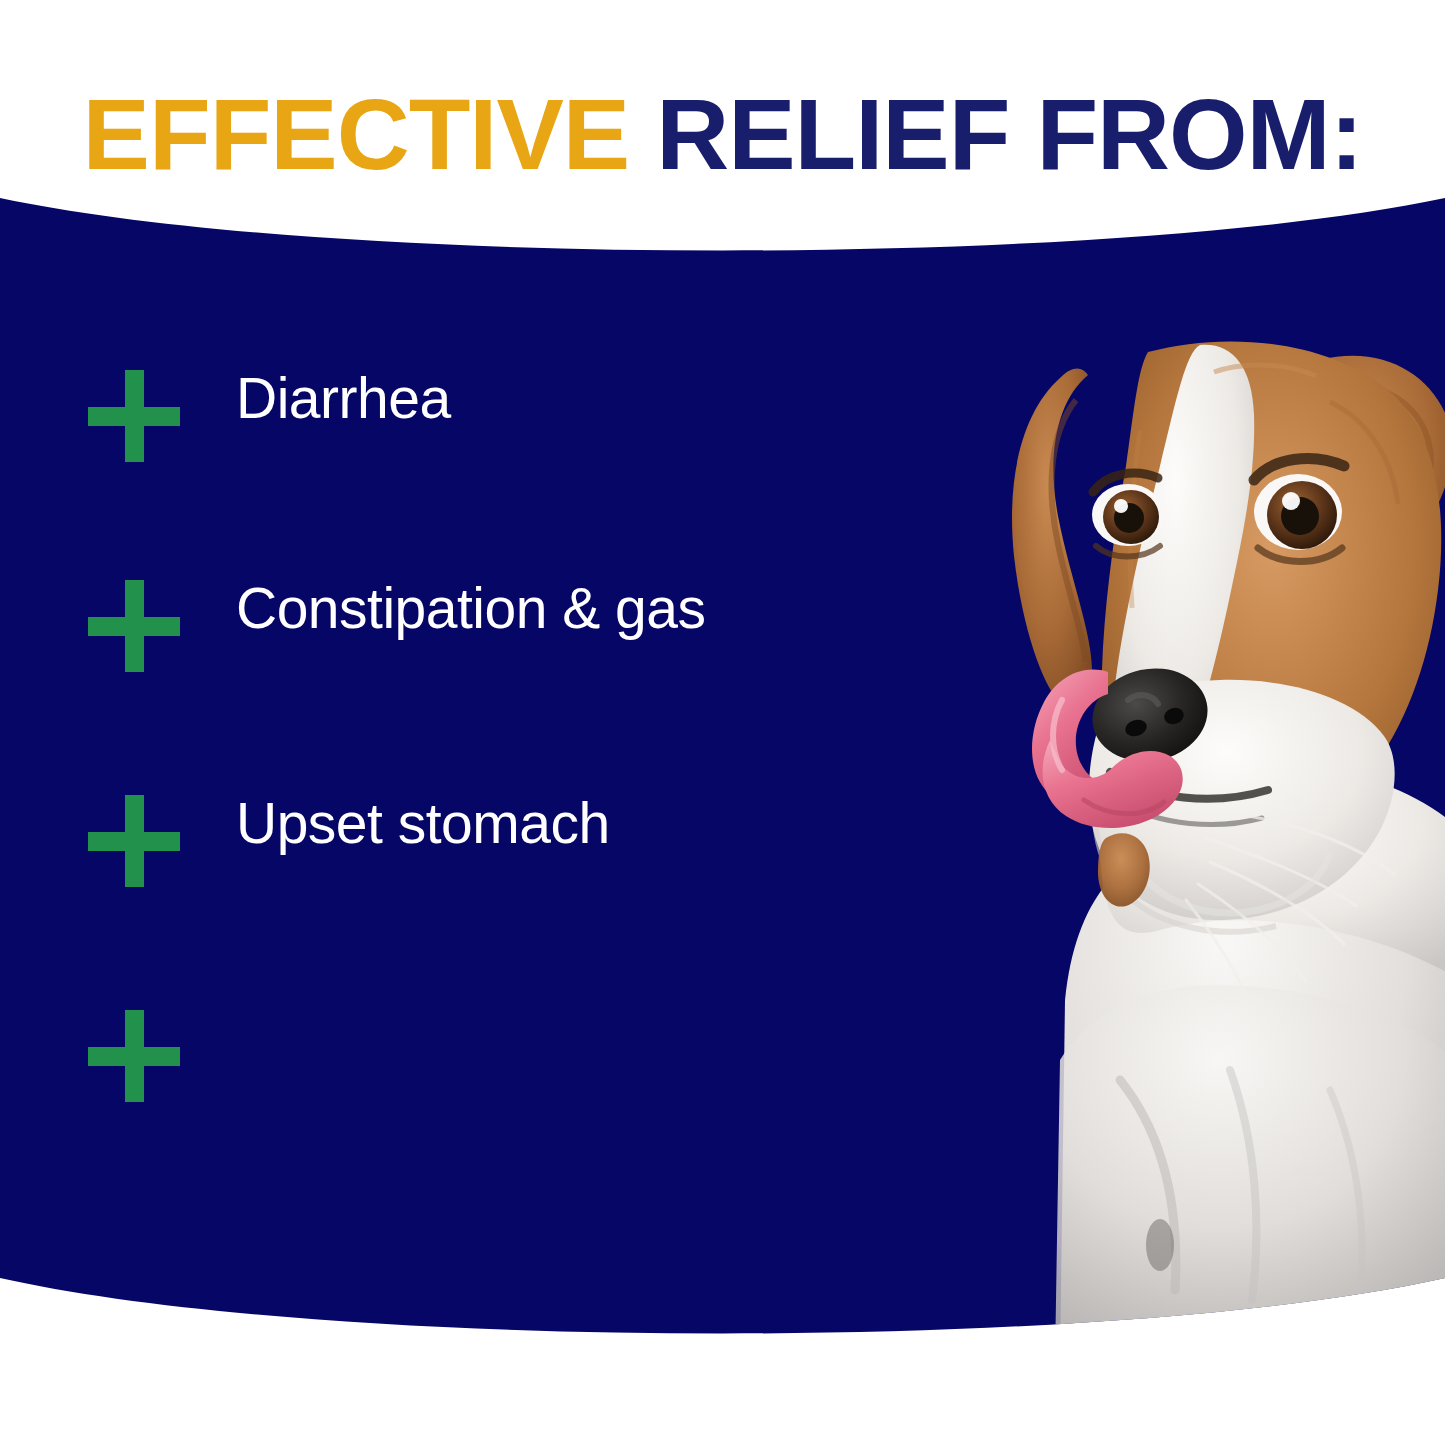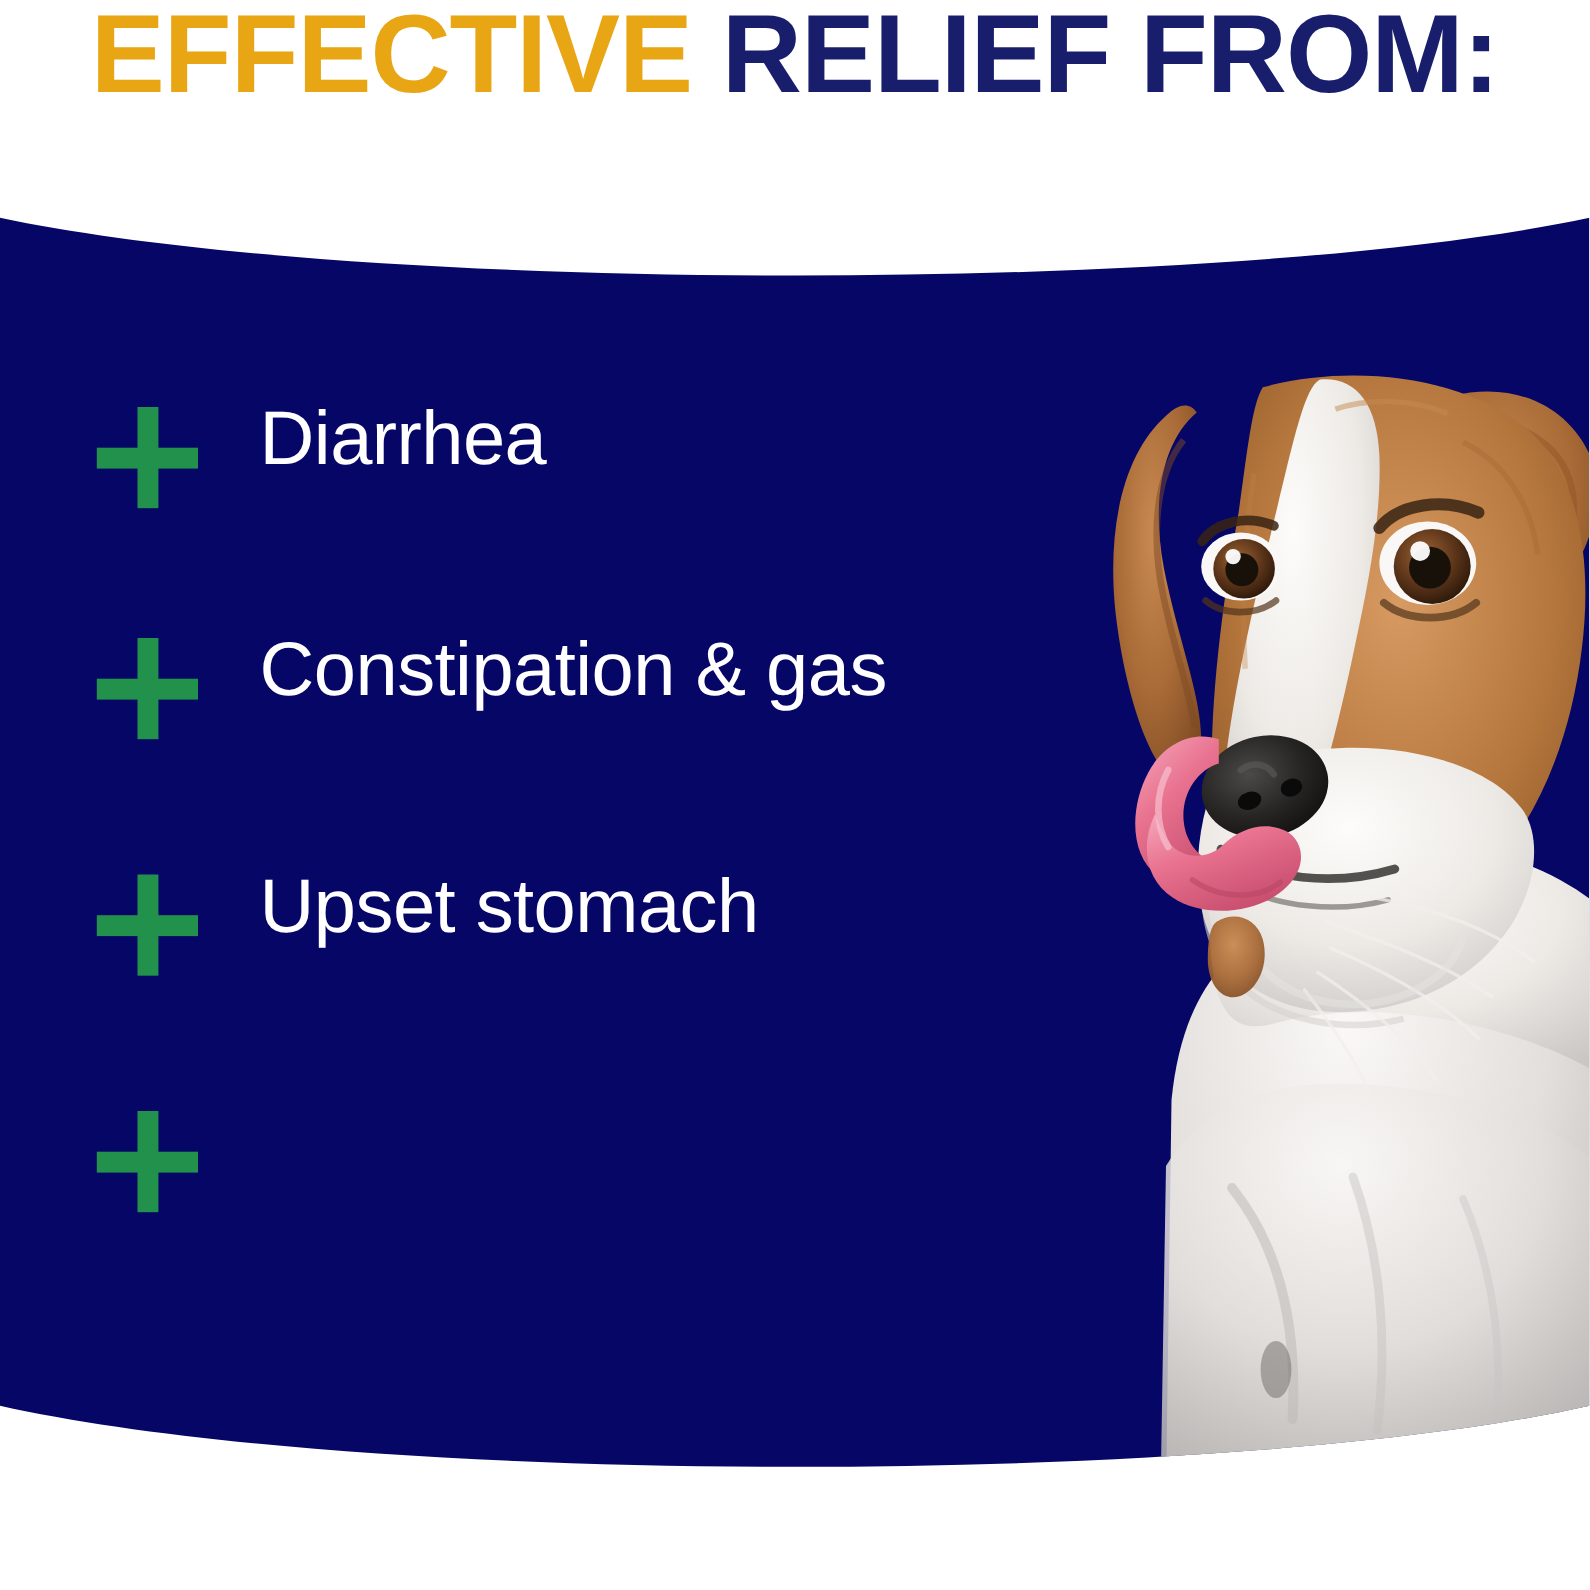--- a/index.html
+++ b/index.html
@@ -14,21 +14,21 @@
     width:1445px; height:1445px;
     background:#ffffff;
   }
 
   
   .header {
     position:absolute;
     left:0; top:0;
     width:1445px; height:185px;
     display:flex;
-    align-items:flex-start;
+    align-items:flex-end;
     justify-content:center;
     background:#ffffff;
     z-index:6;
   }
   .header-title {
     font-size:101px;
     font-weight:700;
     letter-spacing:-1px;
     line-height:1;
     white-space:nowrap;
@@ -74,21 +74,21 @@
   .plus-icon::before {
     left:37px; top:0;
     width:19px; height:92px;
   }
   .plus-icon::after {
     left:0; top:37px;
     width:92px; height:19px;
   }
   .benefit-text {
     color:#ffffff;
-    font-size:69px;
+    font-size:57px;
     font-weight:400;
     line-height:105px;
     letter-spacing:-0.5px;
     white-space:pre-line;
     margin-top:-24px;
   }
 
   
   .row-0 { left:88px; top:370px; }
   .row-1 { left:88px; top:580px; }

